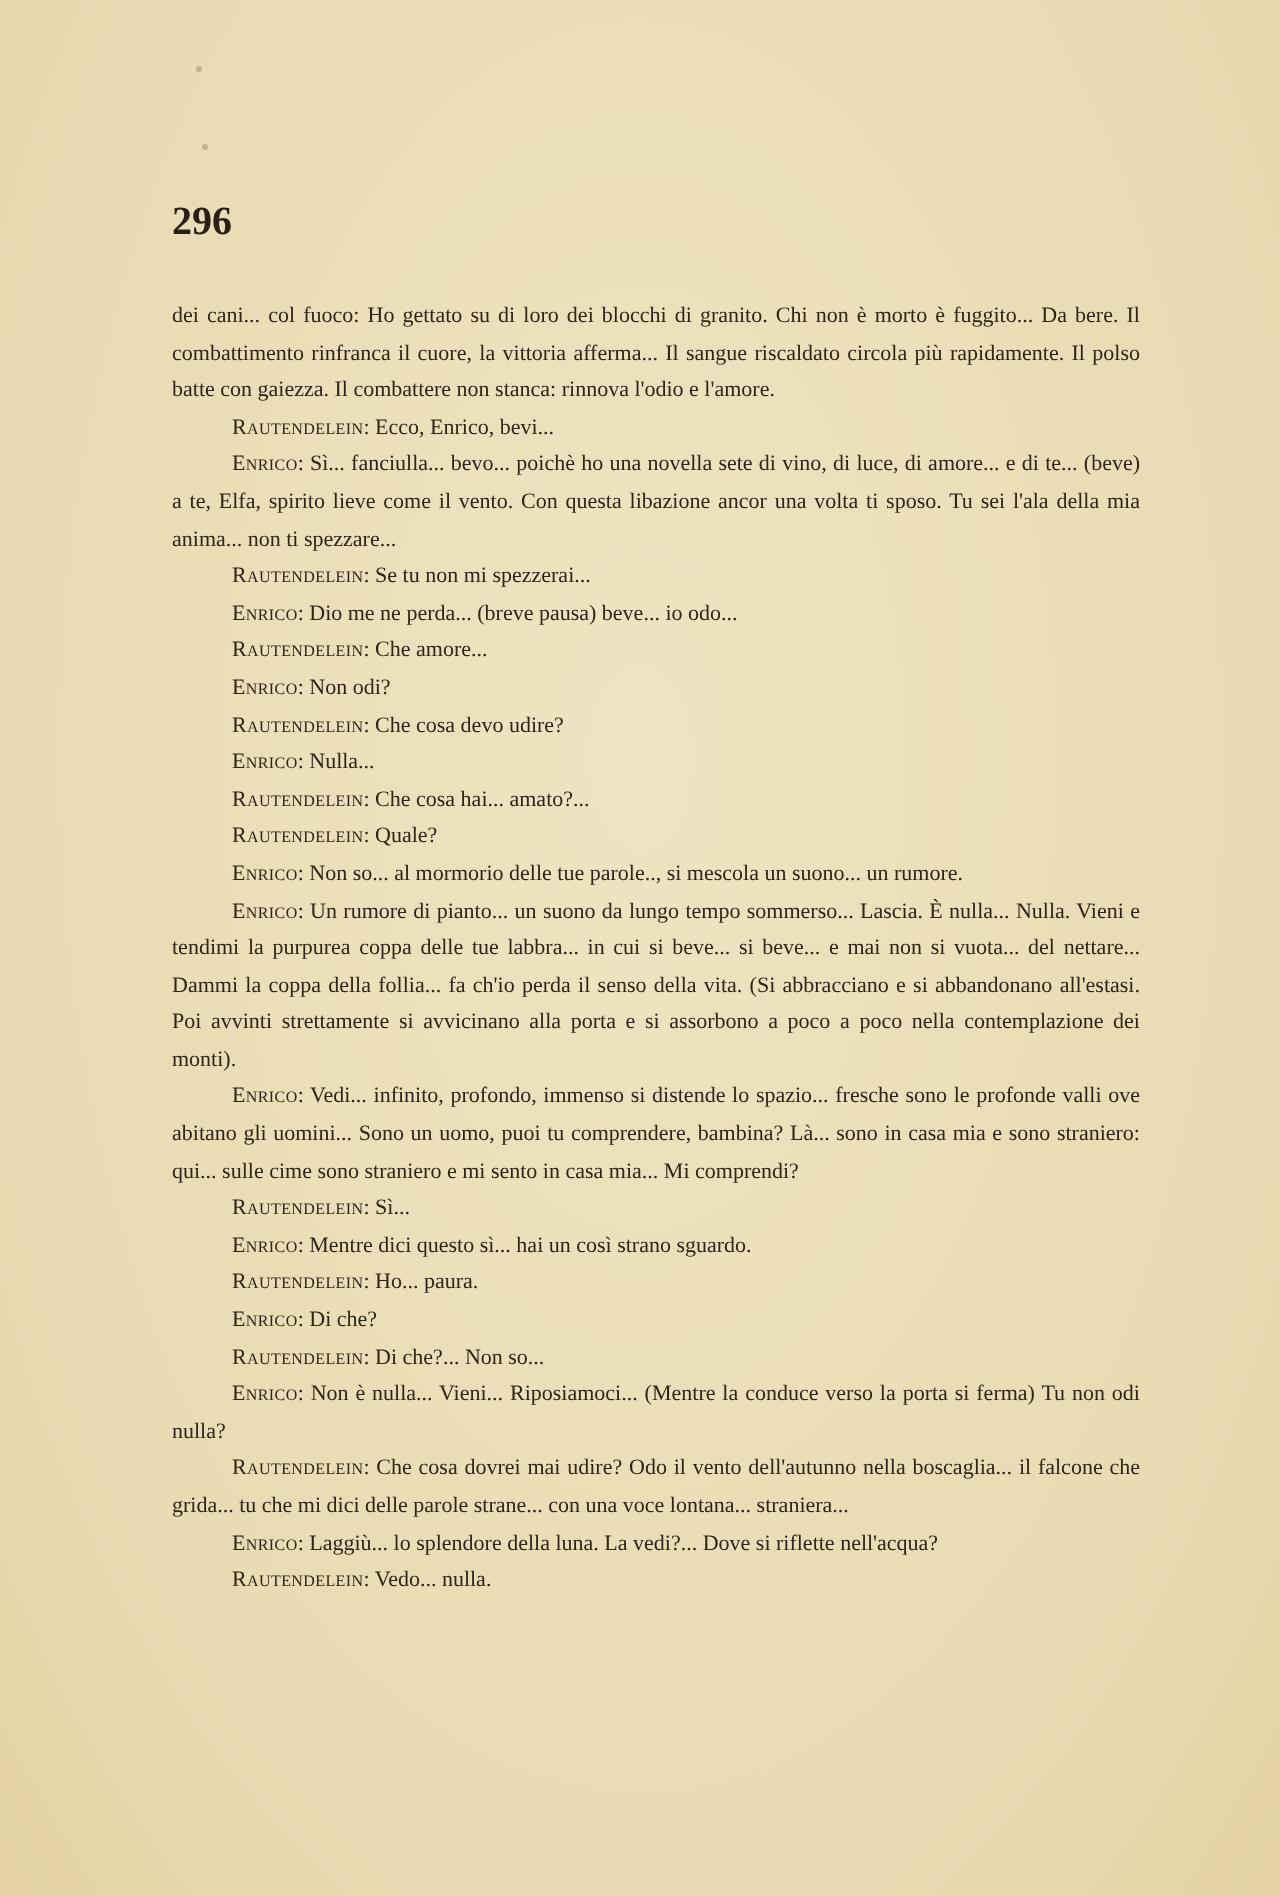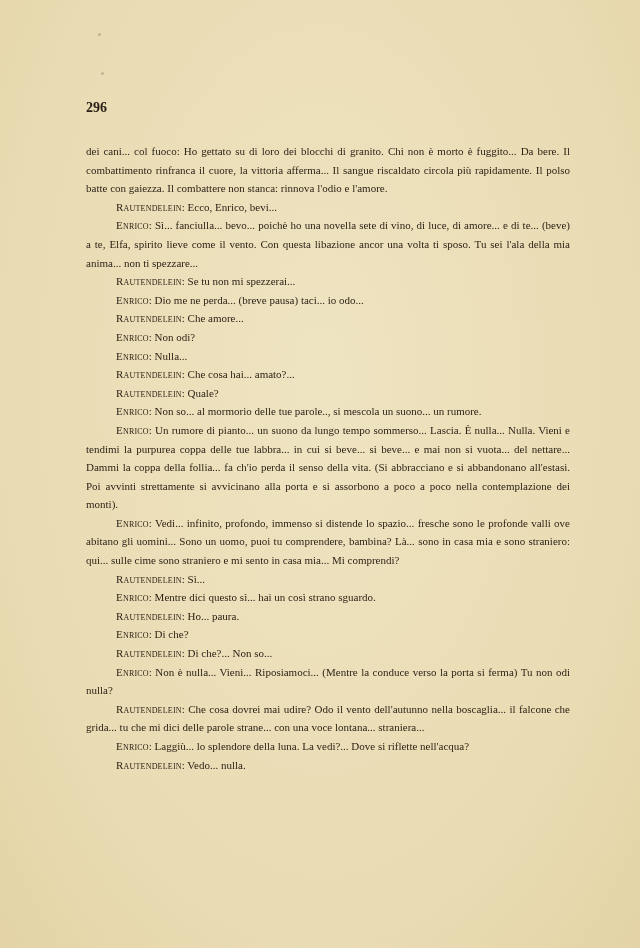--- a/index.html
+++ b/index.html
@@ -16,21 +16,21 @@
       font-family: "Liberation Serif", "DejaVu Serif", serif;
       color: #2e2418;
     }
     .page {
       position: absolute;
       left: 86px;
       top: 100px;
       width: 484px;
     }
     .page-number {
-      font-size: 14px;
+      font-size: 20px;
       font-weight: bold;
       color: #2a2016;
       margin: 0 0 26px 0;
       letter-spacing: 0;
     }
     .text {
       font-size: 11px;
       line-height: 18.6px;
       text-align: justify;
     }
@@ -64,23 +64,24 @@
 
 <div class="page">
   <div class="page-number">296</div>
 
   <div class="text">
     <p class="para noindent">dei cani... col fuoco: Ho gettato su di loro dei blocchi di granito. Chi non è morto è fuggito... Da bere. Il combattimento rinfranca il cuore, la vittoria afferma... Il sangue riscaldato circola più rapidamente. Il polso batte con gaiezza. Il combattere non stanca: rinnova l'odio e l'amore.</p>
     <div id="dialogue">
         <p class="para"><span class="speaker">Rautendelein</span><span>: Ecco, Enrico, bevi...</span></p>
         <p class="para"><span class="speaker">Enrico</span><span>: Sì... fanciulla... bevo... poichè ho una novella sete di vino, di luce, di amore... e di te... (</span><span class="stage">beve</span><span>) a te, Elfa, spirito lieve come il vento. Con questa libazione ancor una volta ti sposo. Tu sei l'ala della mia anima... non ti spezzare...</span></p>
         <p class="para"><span class="speaker">Rautendelein</span><span>: Se tu non mi spezzerai...</span></p>
-        <p class="para"><span class="speaker">Enrico</span><span>: Dio me ne perda... (</span><span class="stage">breve pausa</span><span>) taci... io odo...</span></p>
+        <p class="para"><span class="speaker">Enrico</span><span>: Dio me ne perda... (</span><span class="stage">breve pausa</span><span>) beve... io odo...</span></p>
         <p class="para"><span class="speaker">Rautendelein</span><span>: Che amore...</span></p>
         <p class="para"><span class="speaker">Enrico</span><span>: Non odi?</span></p>
+        <p class="para"><span class="speaker">Rautendelein</span><span>: Che cosa devo udire?</span></p>
         <p class="para"><span class="speaker">Enrico</span><span>: Nulla...</span></p>
         <p class="para"><span class="speaker">Rautendelein</span><span>: Che cosa hai... amato?...</span></p>
         <p class="para"><span class="speaker">Rautendelein</span><span>: Quale?</span></p>
         <p class="para"><span class="speaker">Enrico</span><span>: Non so... al mormorio delle tue parole.., si mescola un suono... un rumore.</span></p>
         <p class="para"><span class="speaker">Enrico</span><span>: Un rumore di pianto... un suono da lungo tempo sommerso... Lascia. È nulla... Nulla. Vieni e tendimi la purpurea coppa delle tue labbra... in cui si beve... si beve... e mai non si vuota... del nettare... Dammi la coppa della follia... fa ch'io perda il senso della vita. (</span><span class="stage">Si abbracciano e si abbandonano all'estasi. Poi avvinti strettamente si avvicinano alla porta e si assorbono a poco a poco nella contemplazione dei monti</span><span>).</span></p>
         <p class="para"><span class="speaker">Enrico</span><span>: Vedi... infinito, profondo, immenso si distende lo spazio... fresche sono le profonde valli ove abitano gli uomini... Sono un uomo, puoi tu comprendere, bambina? Là... sono in casa mia e sono straniero: qui... sulle cime sono straniero e mi sento in casa mia... Mi comprendi?</span></p>
         <p class="para"><span class="speaker">Rautendelein</span><span>: Sì...</span></p>
         <p class="para"><span class="speaker">Enrico</span><span>: Mentre dici questo sì... hai un così strano sguardo.</span></p>
         <p class="para"><span class="speaker">Rautendelein</span><span>: Ho... paura.</span></p>
         <p class="para"><span class="speaker">Enrico</span><span>: Di che?</span></p>

